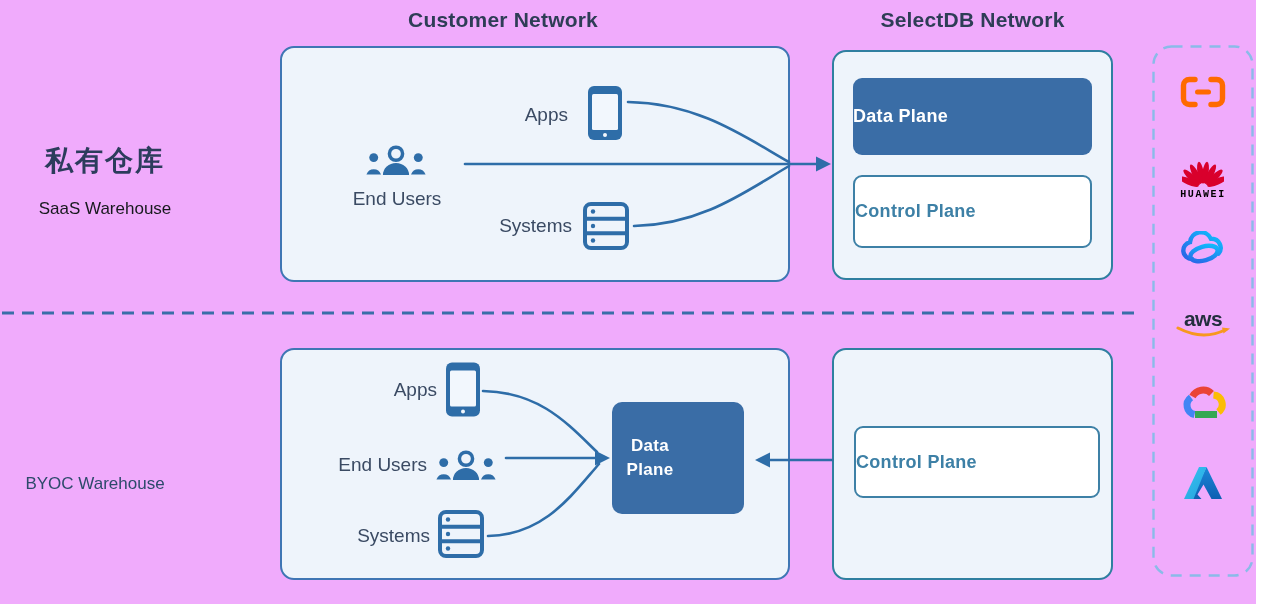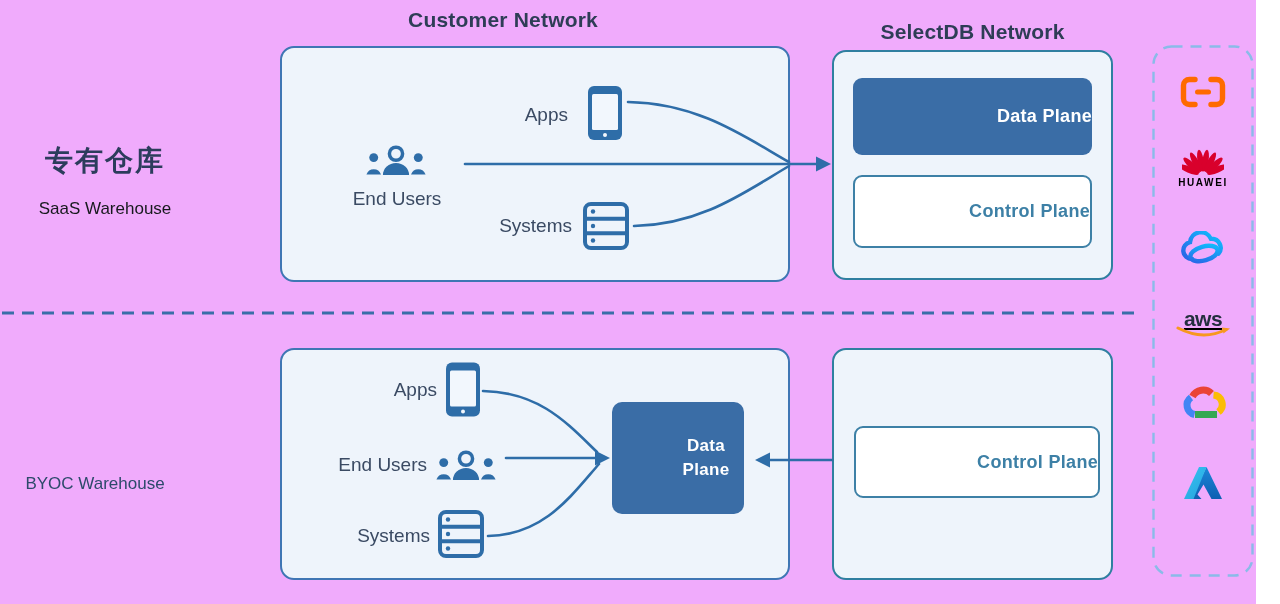--- a/index.html
+++ b/index.html
@@ -7,21 +7,21 @@
   .canvas {
     position: relative; width: 1256px; height: 604px;
     background: #f0abfc; overflow: hidden;
     font-family: "Liberation Sans", sans-serif;
   }
   .hdr {
     position: absolute; font-size: 21px; font-weight: 600;
     color: #2e3d56; text-align: center; letter-spacing: .2px;
   }
   #hdr-customer { left: 363px; top: 8px; width: 280px; }
-  #hdr-selectdb { left: 832px; top: 8px; width: 281px; margin-top: 12px; }
+  #hdr-selectdb { left: 832px; top: 8px; width: 281px; }
 
   .side-zh {
     position: absolute; width: 210px; text-align: center;
     font-size: 28px; font-weight: bold; color: #2c3c5c; letter-spacing: 2px;
   }
   #zh-saas { left: 0; top: 142px; }
   #zh-byoc { left: 0; top: 432px; }
   .side-en { position: absolute; width: 210px; text-align: center; }
   #en-saas { left: 0; top: 199px; font-size: 17px; color: #17191d; }
   #en-byoc { left: -10px; top: 474px; font-size: 17px; color: #2d4a6b; font-weight: 500; }
@@ -29,21 +29,21 @@
   .box { position: absolute; background: #eef4fb; border-radius: 14px; }
   .box.customer { border: 2px solid #3f76b4; }
   .box.select   { border: 2px solid #2f7fa0; }
   #box-cust-top { left: 280px; top: 46px;  width: 510px; height: 236px; }
   #box-sel-top  { left: 832px; top: 50px;  width: 281px; height: 230px; }
   #box-cust-bot { left: 280px; top: 348px; width: 510px; height: 232px; }
   #box-sel-bot  { left: 832px; top: 348px; width: 281px; height: 232px; }
 
   .plane {
     position: absolute; border-radius: 9px;
-    display: flex; align-items: center; justify-content: flex-end;
+    display: flex; align-items: center; justify-content: flex-start;
     font-weight: bold; font-size: 18px; letter-spacing: .3px;
   }
   #dp-top { left: 853px; top: 78px;  width: 239px; height: 77px; background: #3a6da6; color: #fff; }
   #cp-top { left: 853px; top: 175px; width: 239px; height: 73px; background: #fff; border: 2px solid #3d80a6; color: #3d80a6; }
   #dp-bot { left: 612px; top: 402px; width: 132px; height: 112px; background: #3a6da6; color: #fff; border-radius: 10px; font-size: 17px; }
   #dp-bot span { display: block; width: 76px; text-align: center; line-height: 1.4; }
   #cp-bot { left: 854px; top: 426px; width: 246px; height: 72px; background: #fff; border: 2px solid #3d80a6; color: #3d80a6; }
 
   .lbl { position: absolute; font-size: 19px; color: #3a4a63; }
   #lbl-apps-top     { left: 460px; top: 104px; width: 108px; text-align: right; }
@@ -62,37 +62,37 @@
   #server-bot { left: 438px; top: 510px; }
 
   #arrows { position: absolute; left: 0; top: 0; pointer-events: none; }
 
   .panel {
     position: absolute; left: 1152px; top: 45px; width: 102px; height: 532px;
   }
   .panel .dash-border { position: absolute; left: 0; top: 0; }
   .logo { position: absolute; left: 0; right: 0; display: flex; flex-direction: column; align-items: center; }
   #logo-alibaba { top: 31px; }
-  #logo-huawei  { top: 104px; }
+  #logo-huawei  { top: 116px; font-family: Liberation Mono, monospace; }
   #logo-tencent { top: 186px; }
-  #logo-aws     { top: 264px; text-decoration: underline; }
+  #logo-aws     { top: 264px; }
   #logo-google  { top: 341px; }
   #logo-azure   { top: 422px; }
   .huawei-word { font-size: 10px; font-weight: bold; color: #000; letter-spacing: 1.6px; margin-top: 1px; }
   .aws-word { font-size: 21px; font-weight: bold; color: #232f3e; letter-spacing: -.5px; line-height: 20px; }
 </style>
 </head>
 <body>
 
 <div class="canvas">
 
   <div class="hdr" id="hdr-customer">Customer Network</div>
   <div class="hdr" id="hdr-selectdb">SelectDB Network</div>
 
-  <div class="side-zh" id="zh-saas">专有仓库</div>
+  <div class="side-zh" id="zh-saas">私有仓库</div>
   <div class="side-en" id="en-saas">SaaS Warehouse</div>
   <div class="side-en" id="en-byoc">BYOC Warehouse</div>
 
   <div class="box customer" id="box-cust-top"></div>
   <div class="box select" id="box-sel-top"></div>
   <div class="box customer" id="box-cust-bot"></div>
   <div class="box select" id="box-sel-bot"></div>
 
   <div class="plane" id="dp-top">
       <span>Data Plane</span>

